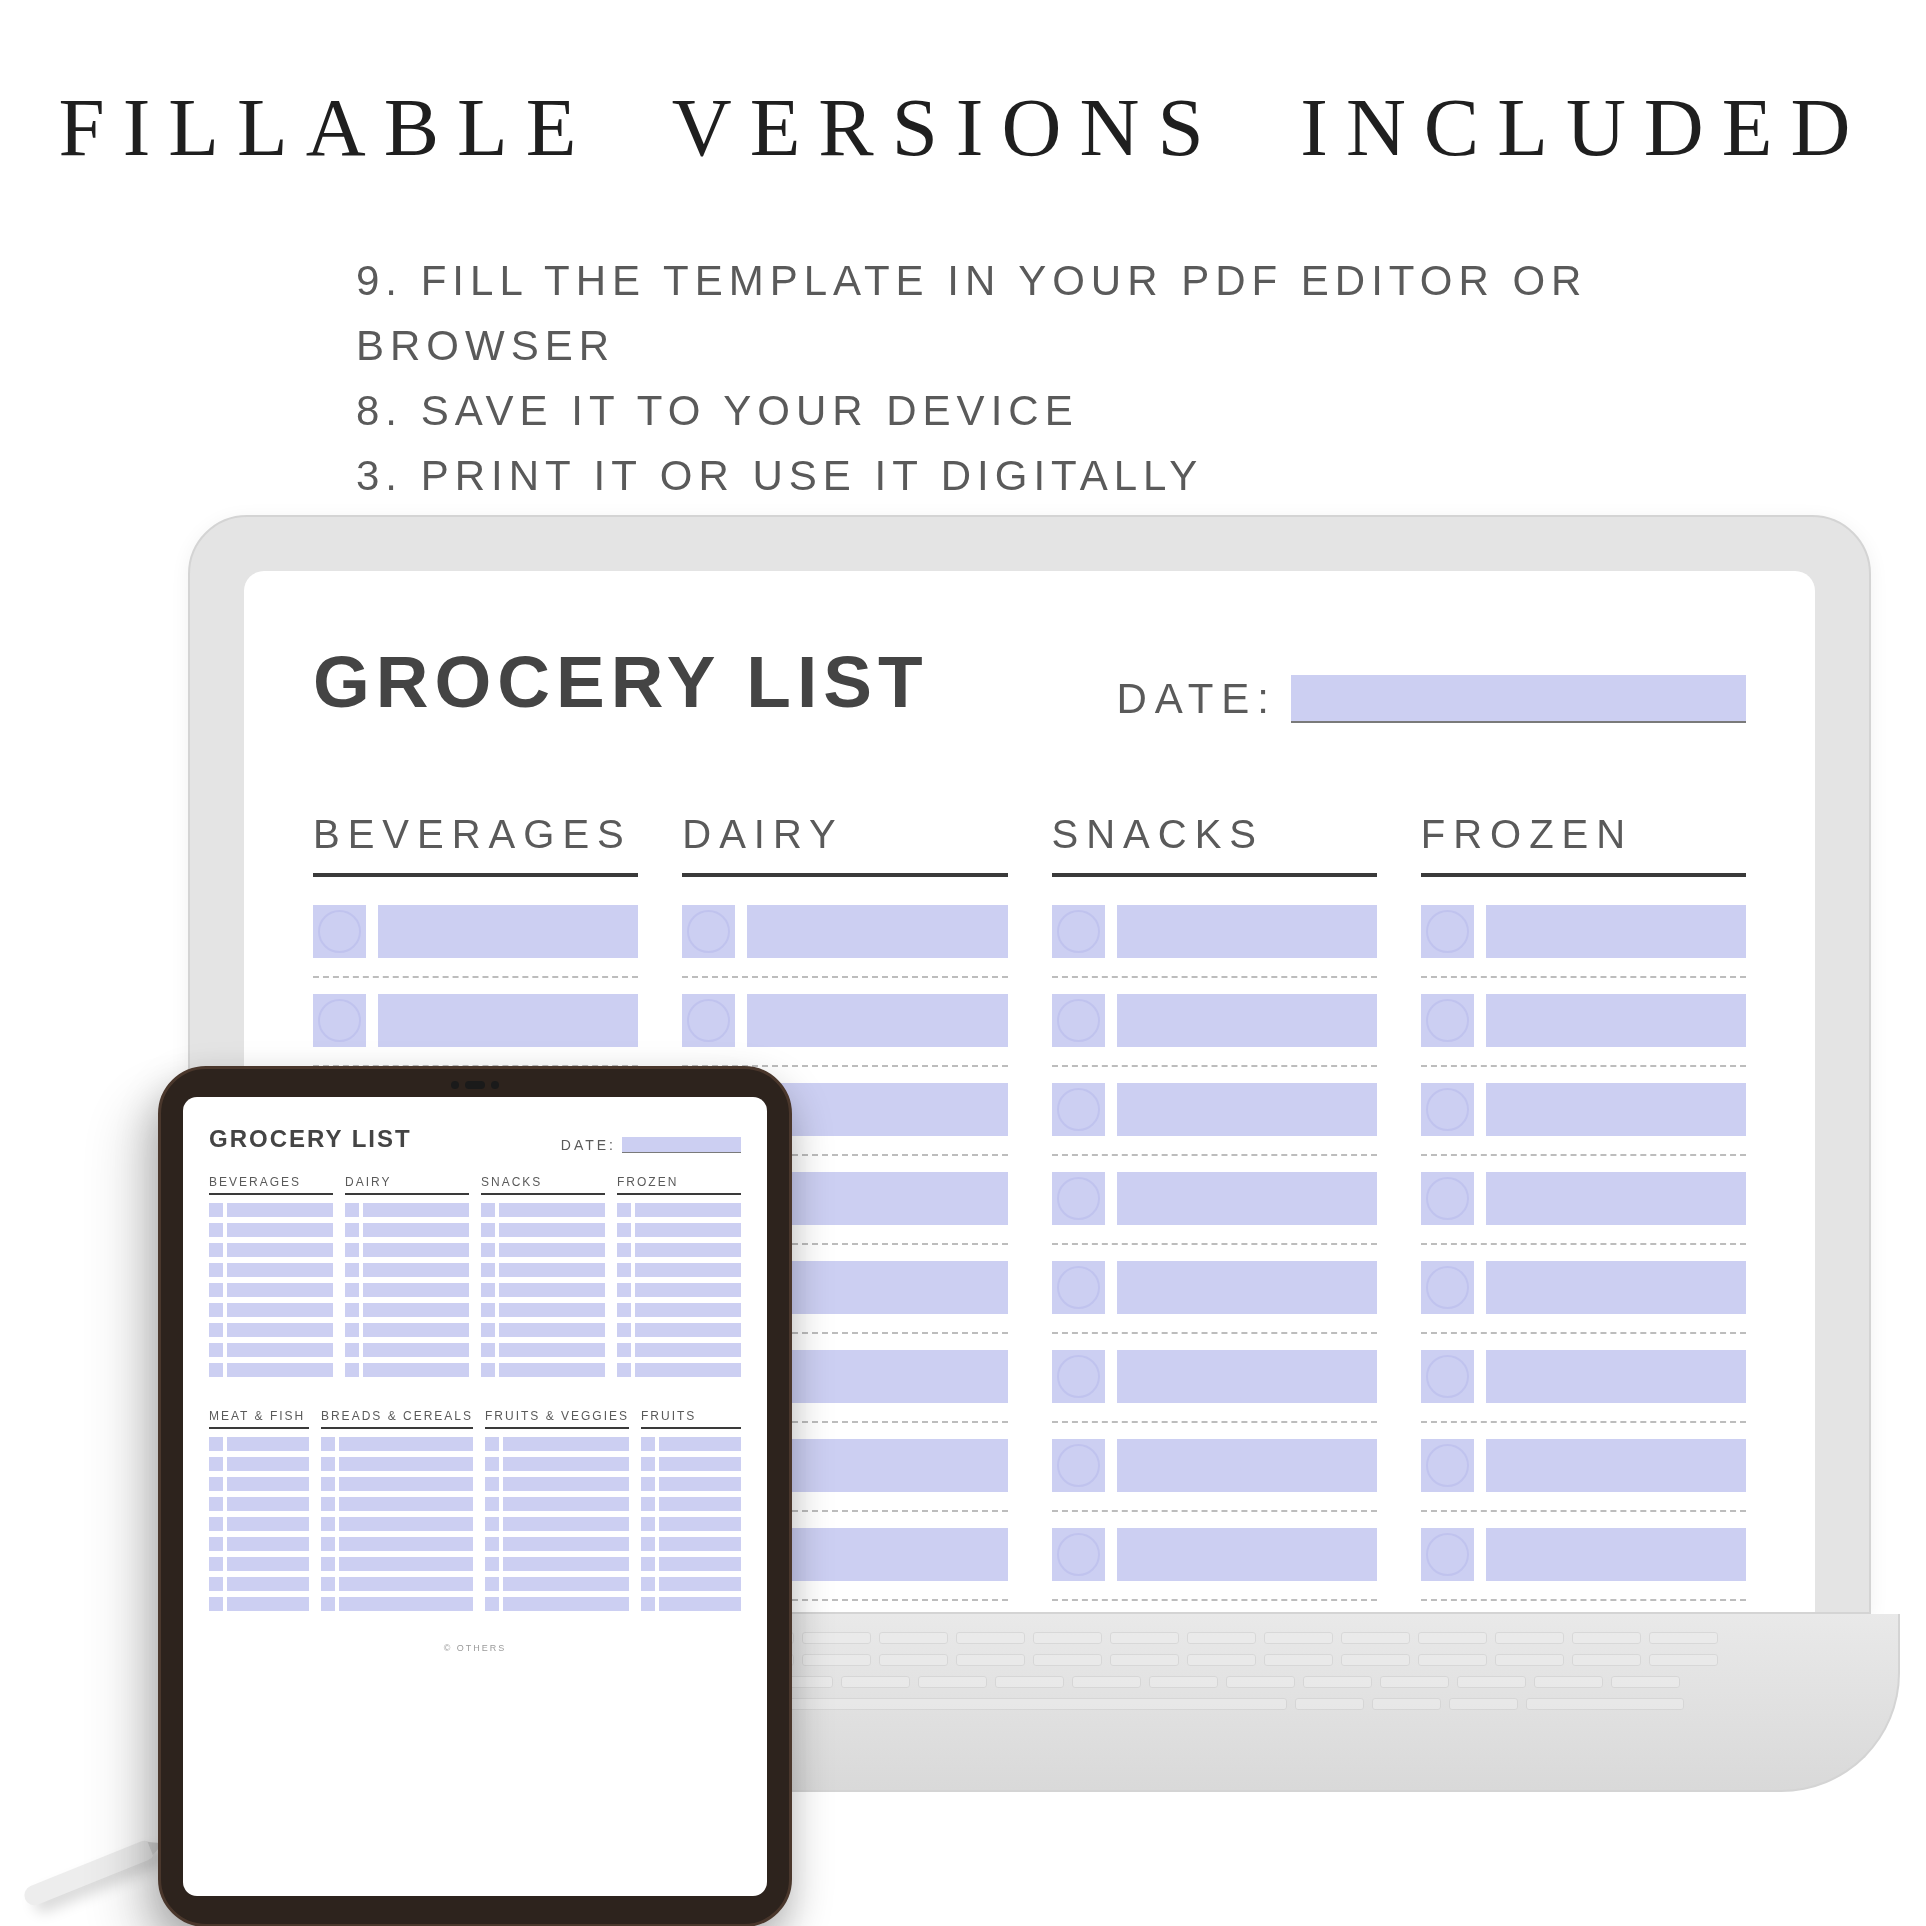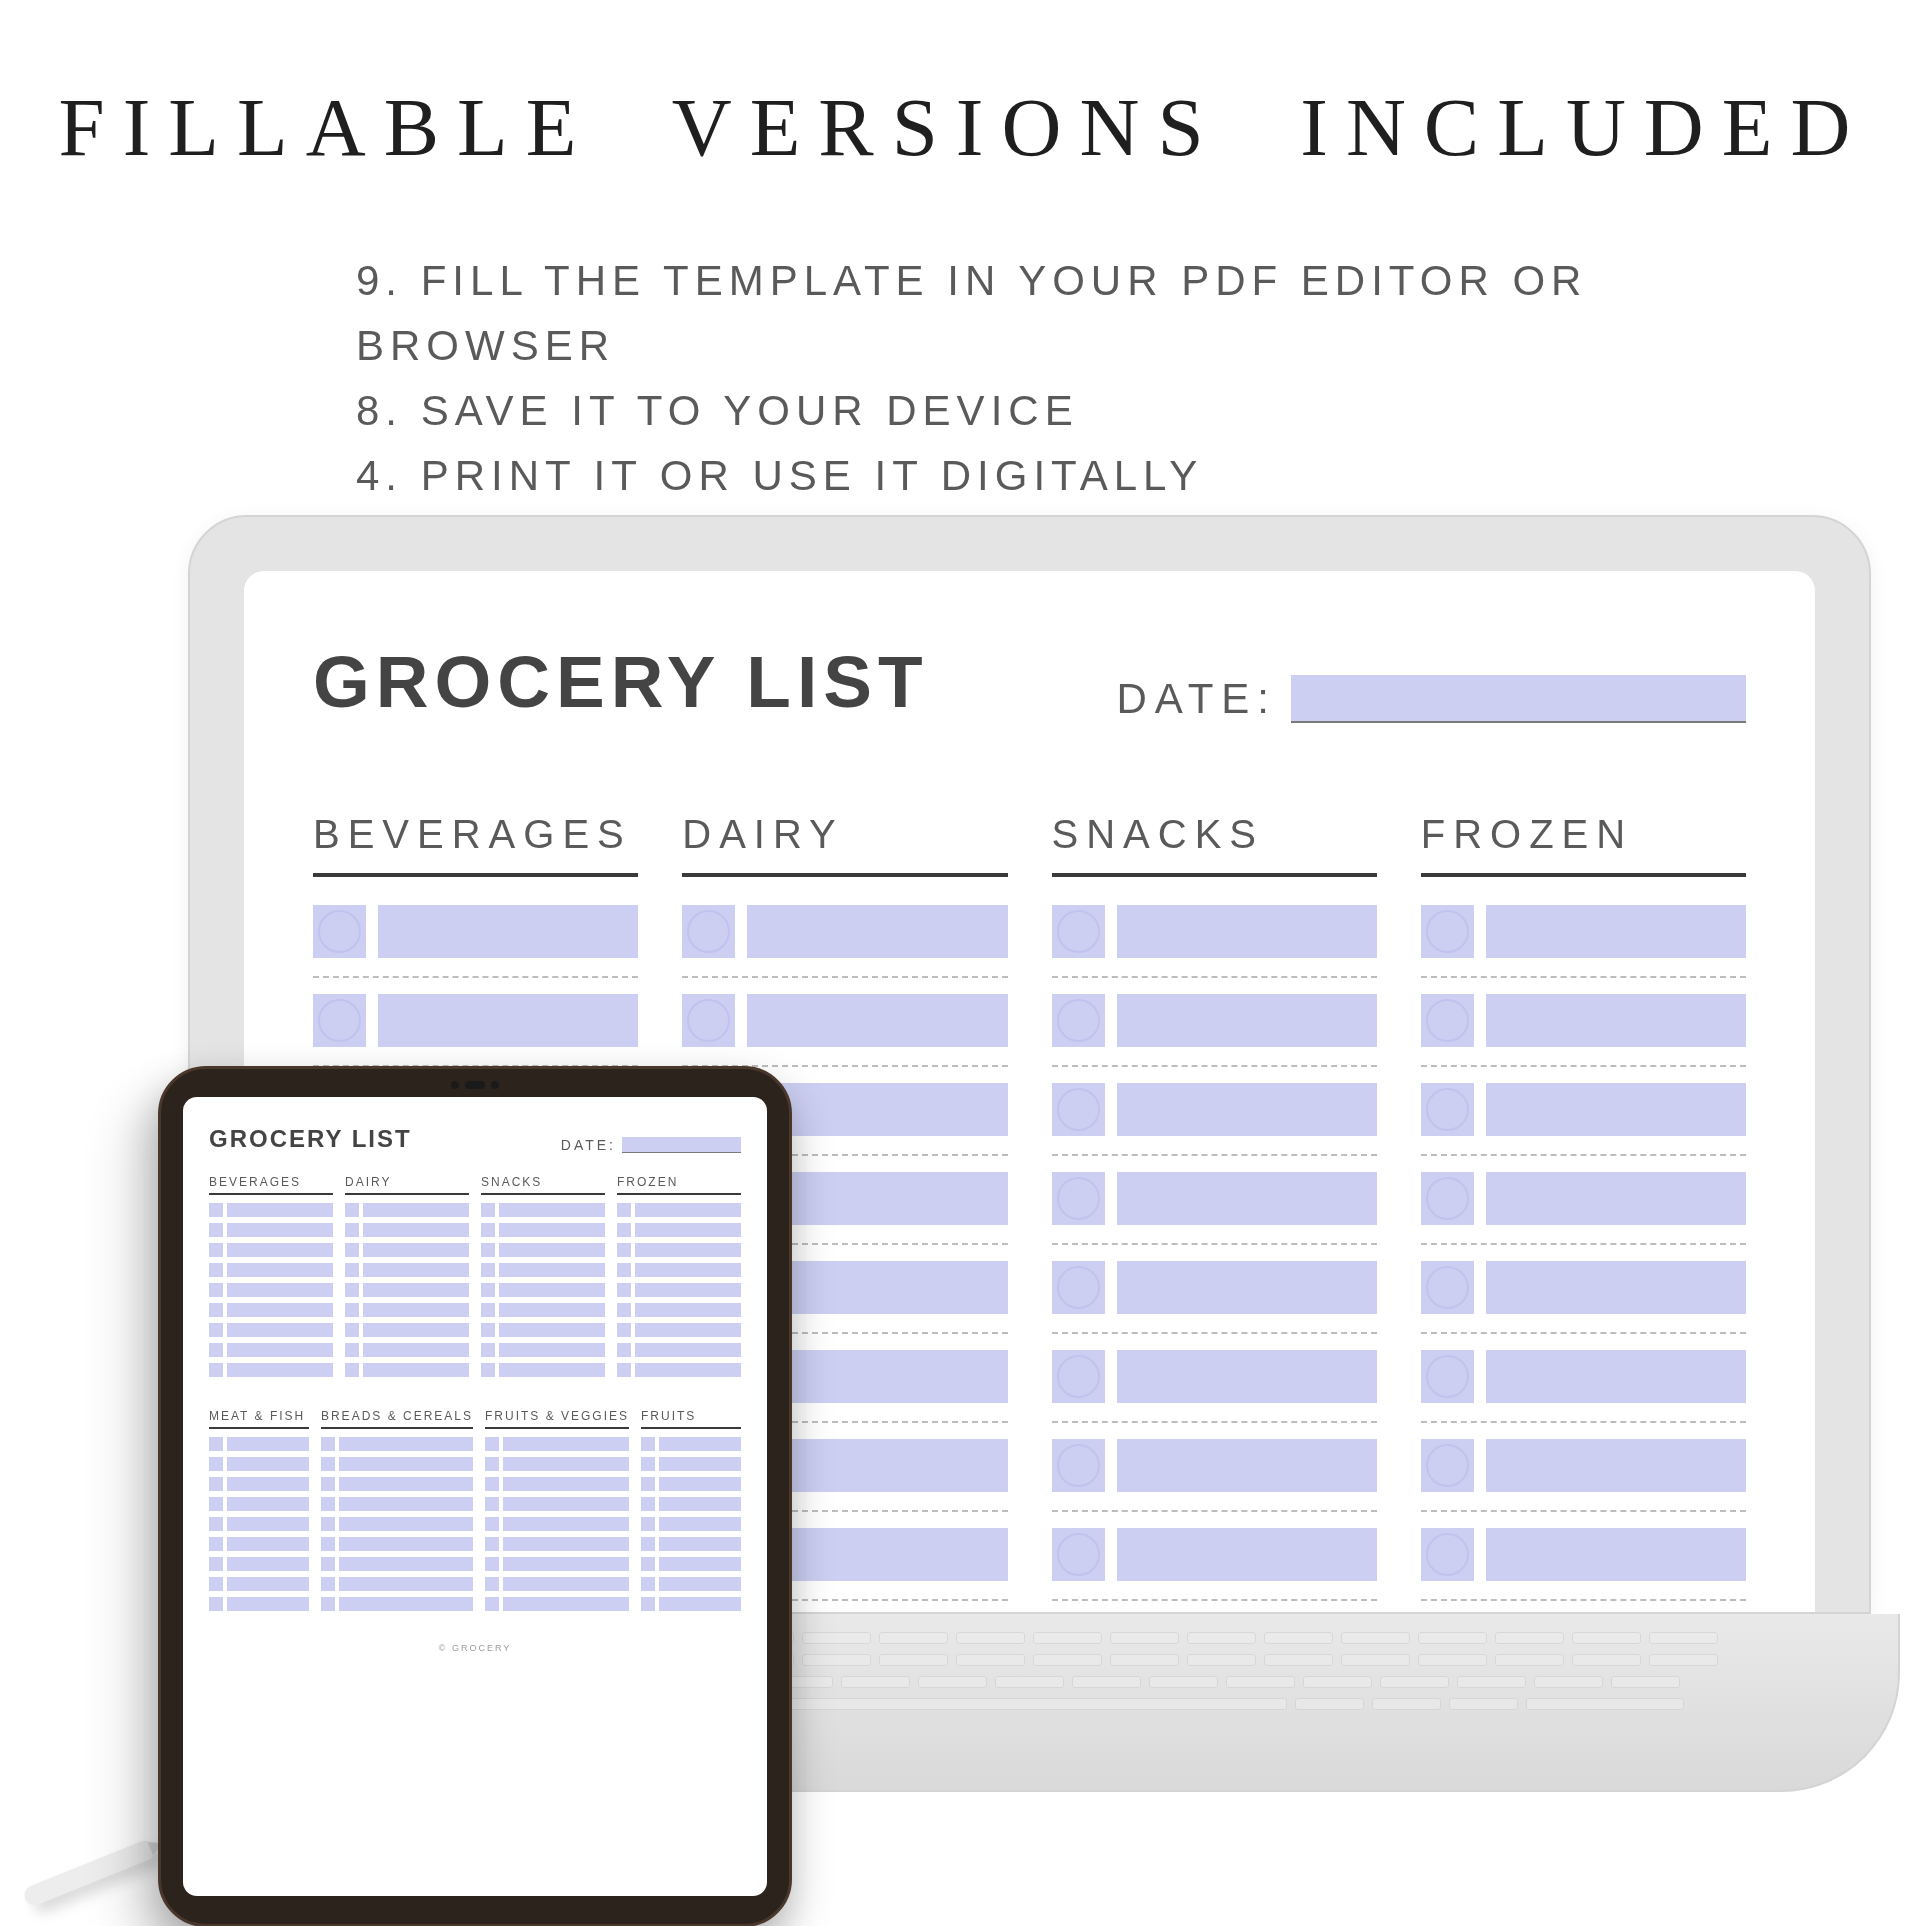--- a/index.html
+++ b/index.html
@@ -316,21 +316,21 @@
 </head>
 <body>
 
 <div class="canvas">
 
   <div class="headline">FILLABLE VERSIONS INCLUDED</div>
 
   <div class="steps">
     <div>9. FILL THE TEMPLATE IN YOUR PDF EDITOR OR BROWSER</div>
     <div>8. SAVE IT TO YOUR DEVICE</div>
-    <div>4. PRINT IT OR USE IT DIGITALLY</div>
+    <div>3. PRINT IT OR USE IT DIGITALLY</div>
   </div>
 
   <div class="laptop">
     <div class="laptop-body">
       <div class="laptop-screen">
 
         <div class="doc-header">
           <div class="doc-title">GROCERY LIST</div>
           <div class="date-wrap">
             <span class="date-label">DATE:</span>
@@ -925,19 +925,19 @@
                 </div>
                 <div class="t-row">
                   <span class="t-check"></span>
                   <span class="t-field"></span>
                 </div>
               </div>
             </div>
           </div>
         </div>
 
-      <div class="t-footer">© GROCERY</div>
+      <div class="t-footer">© OTHERS</div>
 
     </div>
   </div>
 
 </div>
 
 
 </body></html>

